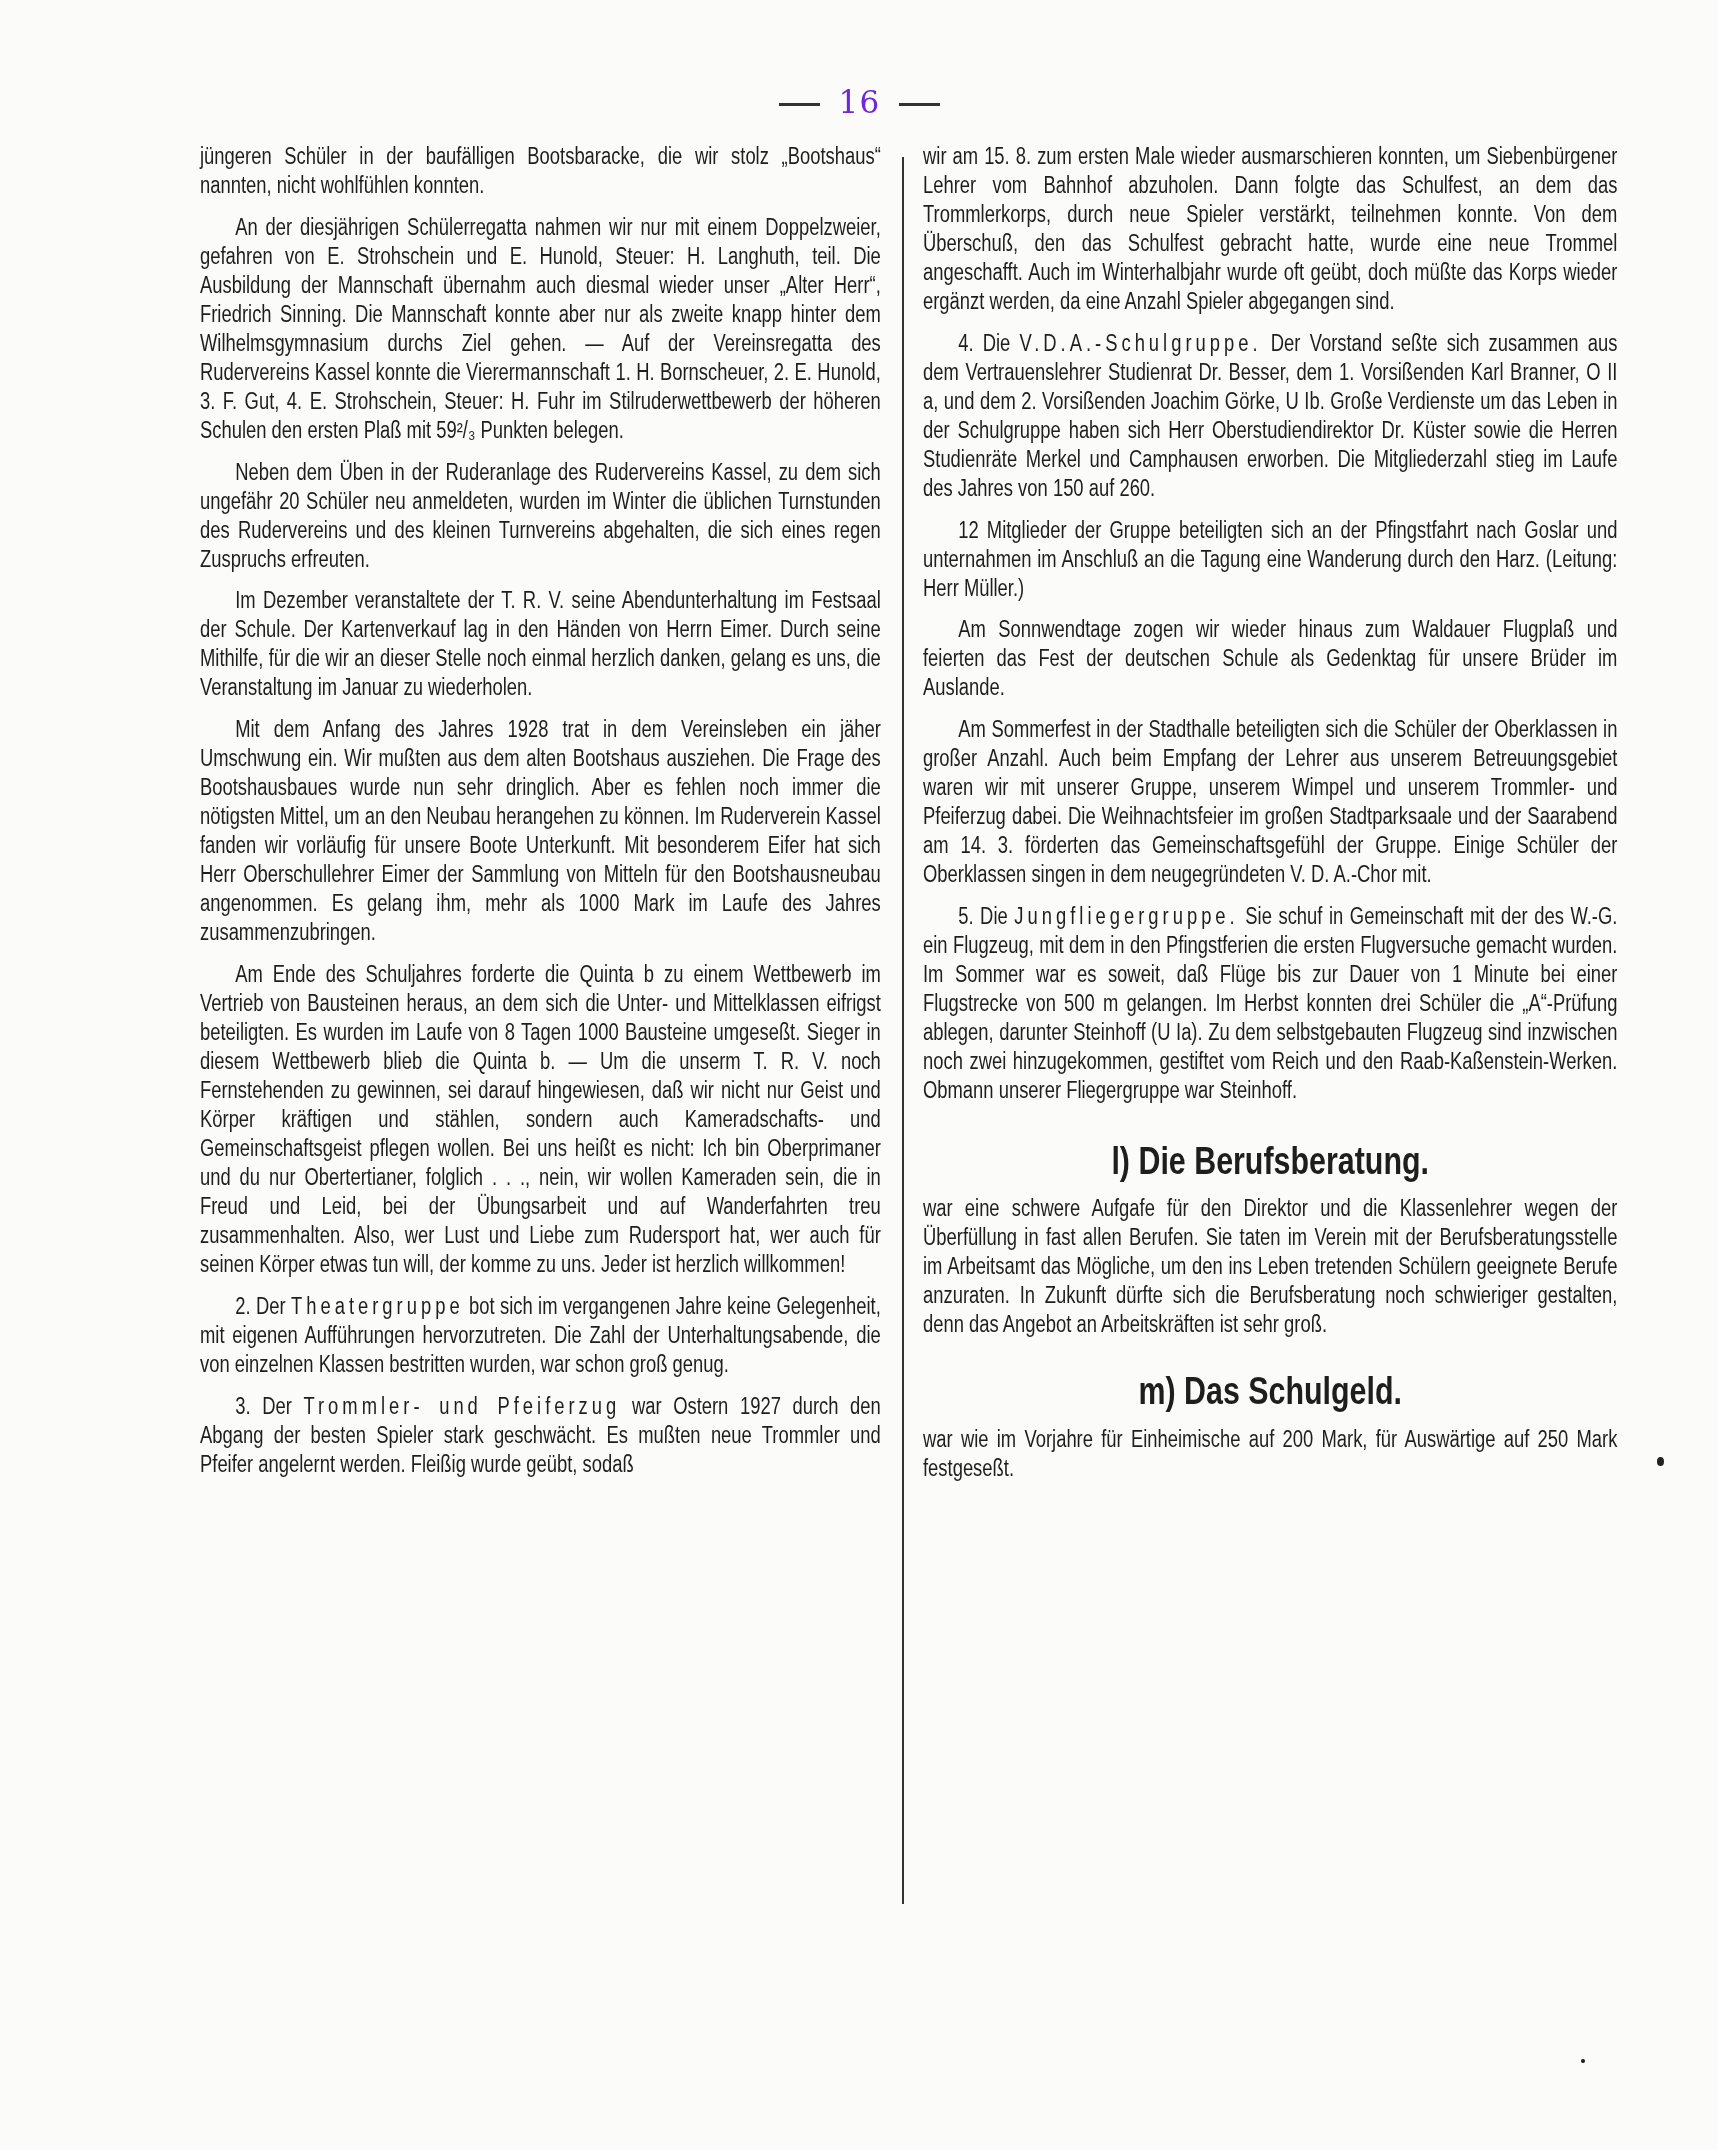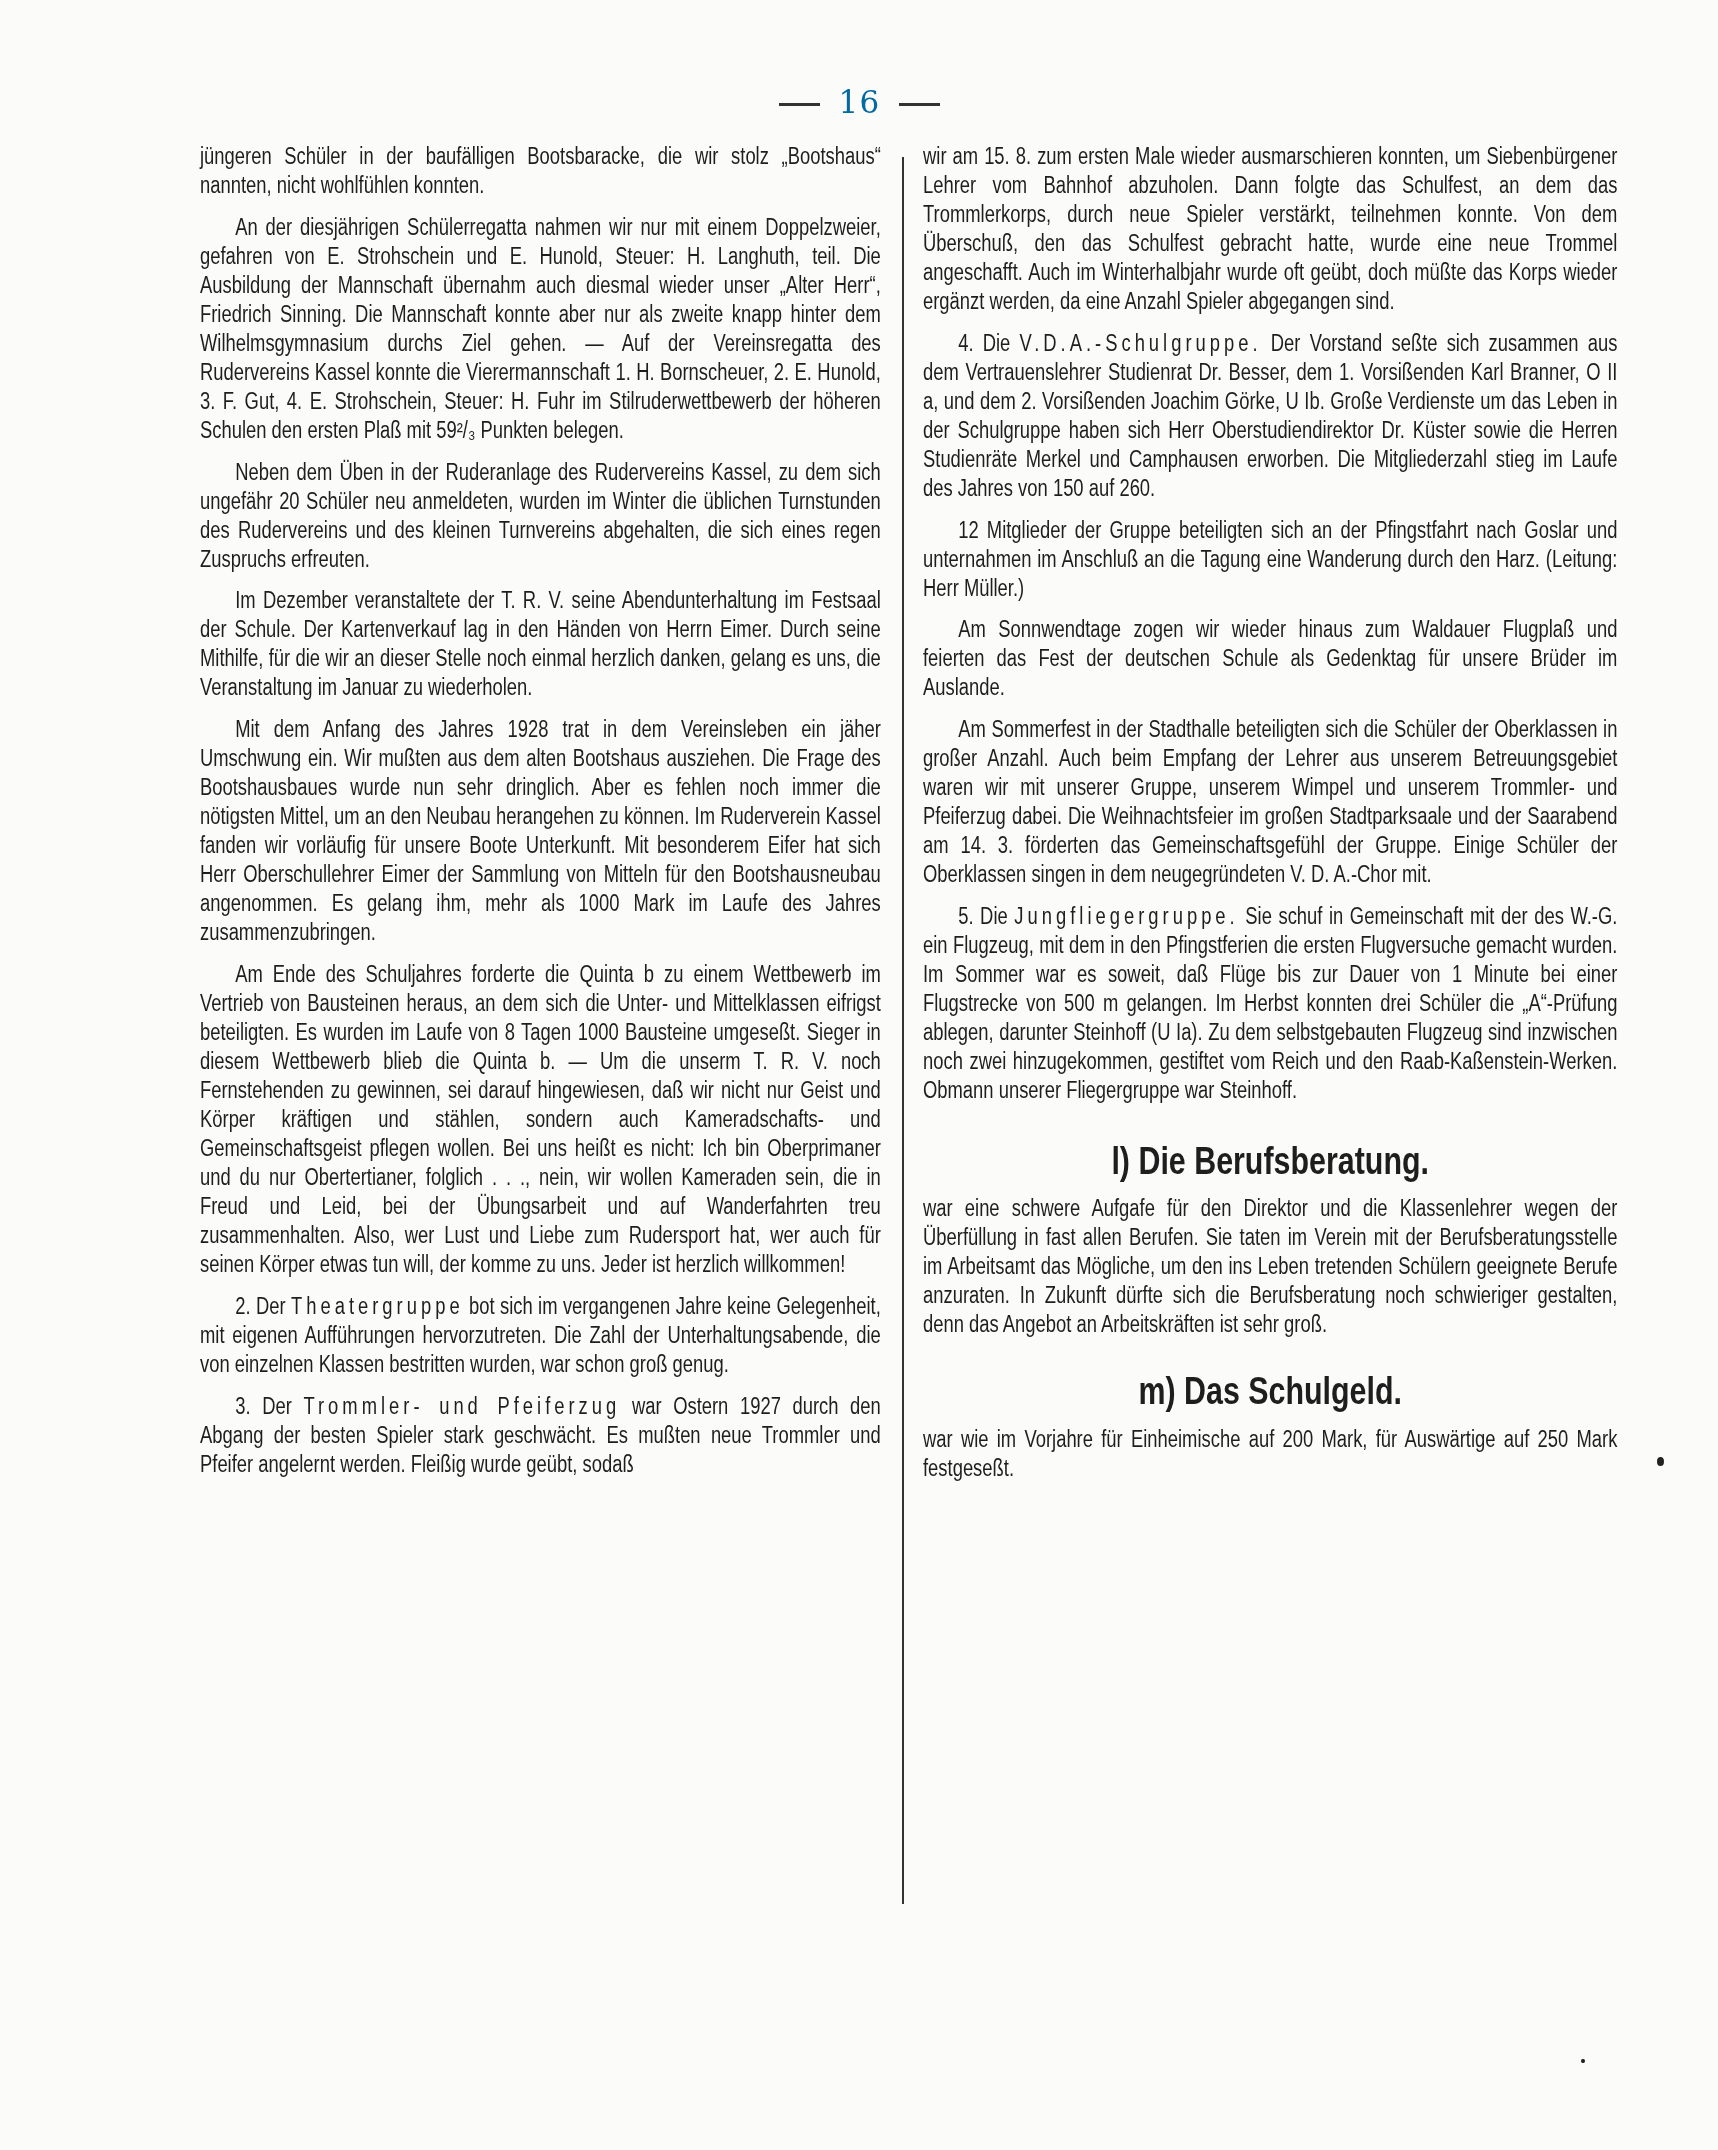--- a/index.html
+++ b/index.html
@@ -8,21 +8,21 @@
     background:#fbfbfa;
     position:relative;
     overflow:hidden;
     color:#1e1e1e;
     font-family:"Liberation Sans Narrow","Liberation Sans", sans-serif;
   }
   .page-number {
     position:absolute; top:84px; left:0; width:100%;
     text-align:center;
     font-family:"DejaVu Serif", serif;
-    font-size:31px; letter-spacing:1.4px; color:#0369a1;
+    font-size:31px; letter-spacing:1.4px; color:#6d28d9;
   }
   .page-number .dash { display:inline-block; width:41px; height:2.1px; background:#333; vertical-align:middle; margin:0 18.4px; }
   .column {
     position:absolute; top:142px;
     font-family:"Liberation Sans", sans-serif;
     font-size:23px;
     line-height:29px;
     text-align:justify;
     transform-origin:0 0;
   }

